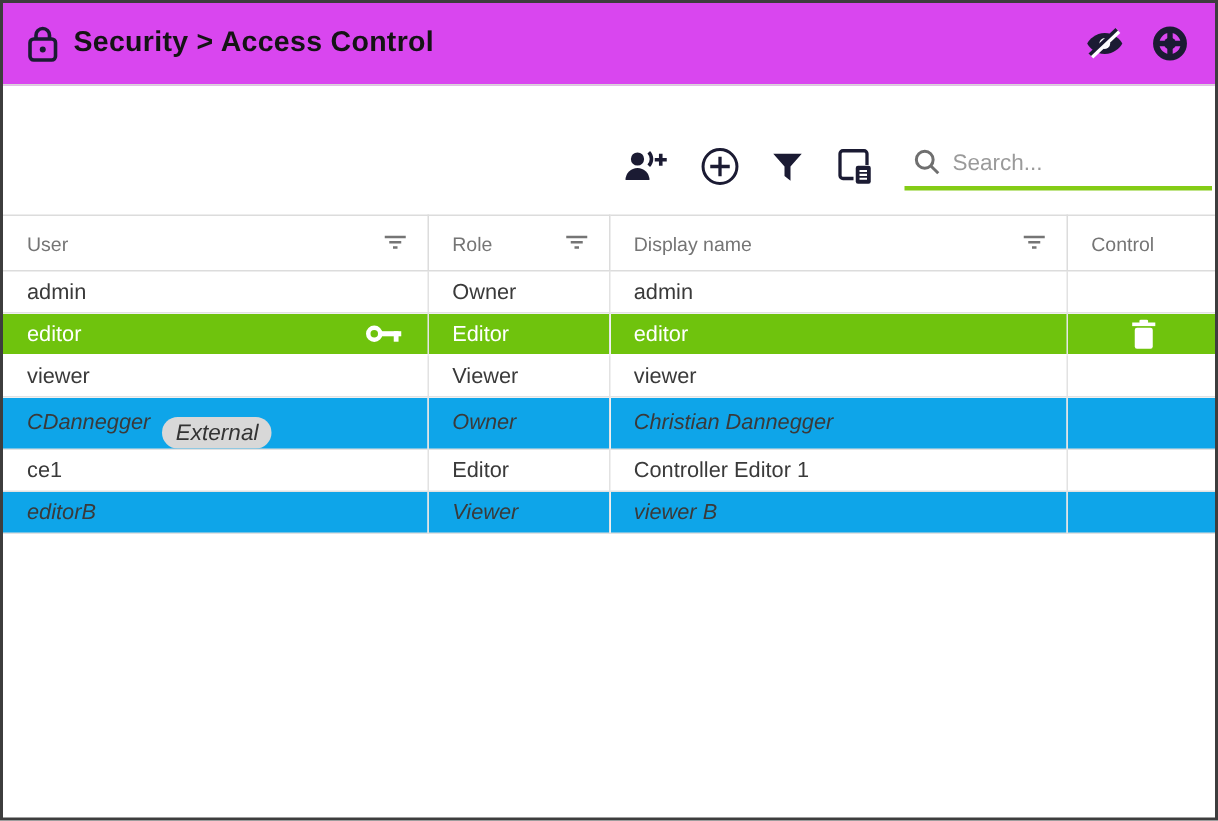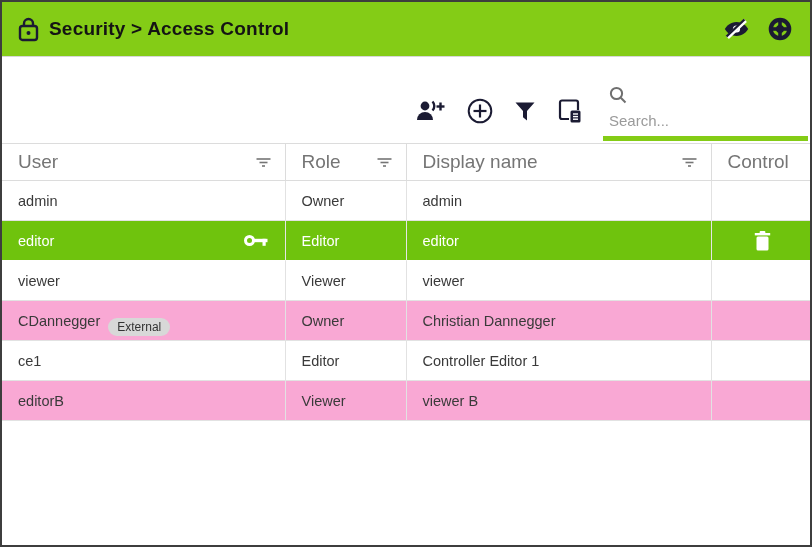--- a/index.html
+++ b/index.html
@@ -11,90 +11,90 @@
     overflow: hidden;
     color: #333;
   }
   
   .title-bar {
     height: 55px;
     display: flex;
     align-items: center;
     padding: 0 16px;
     border-bottom: 1px solid #d7d7d7;
-    background: #84cc16;
+    background: #d946ef;
   }
   .title-bar .lock { margin-right: 10px; display:flex; align-items:center; }
   .page-title { font-size: 19px; font-weight: bold; color: #141414; letter-spacing: .2px; }
   .title-actions { margin-left: auto; display: flex; align-items: center; gap: 14px; }
   .icon-btn { background: none; border: none; cursor: pointer; padding: 2px; display: flex; align-items: center; }
   
   .toolbar {
     height: 86px;
     display: flex;
     align-items: center;
     justify-content: flex-end;
     gap: 17px;
     padding: 26px 2px 4px 16px;
   }
   .search-wrap {
     width: 205px;
     display: flex;
+    align-items: center;
     gap: 8px;
-    border-bottom: 5px solid #84cc16;
+    border-bottom: 3px solid #84cc16;
     padding: 4px 2px 7px 6px;
     margin-right: 0;
-    flex-direction: column;
   }
   .search-wrap input {
     border: none; outline: none; width: 100%;
     font-family: "Liberation Sans", sans-serif;
     font-size: 15px; color: #444; background: transparent;
   }
   .search-wrap input::placeholder { color: #9a9a9a; }
   
   table { width: 100%; border-collapse: collapse; table-layout: fixed; }
   col.c-user { width: 283px; }
   col.c-role { width: 121px; }
   col.c-display { width: 305px; }
   col.c-action { width: auto; }
   thead th {
     height: 37px;
-    font-size: 19px;
+    font-size: 13px;
     font-weight: normal;
     color: #757575;
     text-align: left;
     padding: 0 14px 0 16px;
     border: 1px solid #dcdcdc;
     border-left: none; border-right: 1px solid #dcdcdc;
     background: #fff;
   }
   thead th:last-child { border-right: none; }
   .th-inner { display: flex; align-items: center; justify-content: space-between; }
   tbody td {
-    height: 40px;
+    height: 28px;
     font-size: 14.5px;
     color: #3a3a3a;
     padding: 0 12px 0 16px;
     border-bottom: 1px solid #e2e2e2;
     border-right: 1px solid #e2e2e2;
     overflow: hidden; white-space: nowrap;
   }
   tbody td:last-child { border-right: none; }
-  tbody tr.alt { background: #f9a8d4; }
+  tbody tr.alt { background: #0ea5e9; font-style: italic; }
   tbody tr.selected { background: var(--accent, #6fc30d); }
   tbody tr.selected td { color: #fff; border-bottom-color: rgba(255,255,255,.25); border-right-color: rgba(0,0,0,.10); }
   .cell-flex { display: flex; align-items: center; height: 100%; }
   .badge {
     margin-left: 8px;
     background: #d8d8d8;
     color: #333;
     border-radius: 11px;
     padding: 3px 9px;
-    font-size: 12px;
+    font-size: 15px;
     line-height: 1;
     margin-top: 13px;
   }
   .key-slot { margin-left: auto; margin-right: 4px; display: flex; align-items: center; }
   .action-cell-inner { display: flex; align-items: center; justify-content: center; height: 100%; }
   .trash-btn { background: none; border: none; cursor: pointer; display: flex; align-items: center; }
 </style>
 </head>
 <body style="--accent: #6fc30d;">
 

